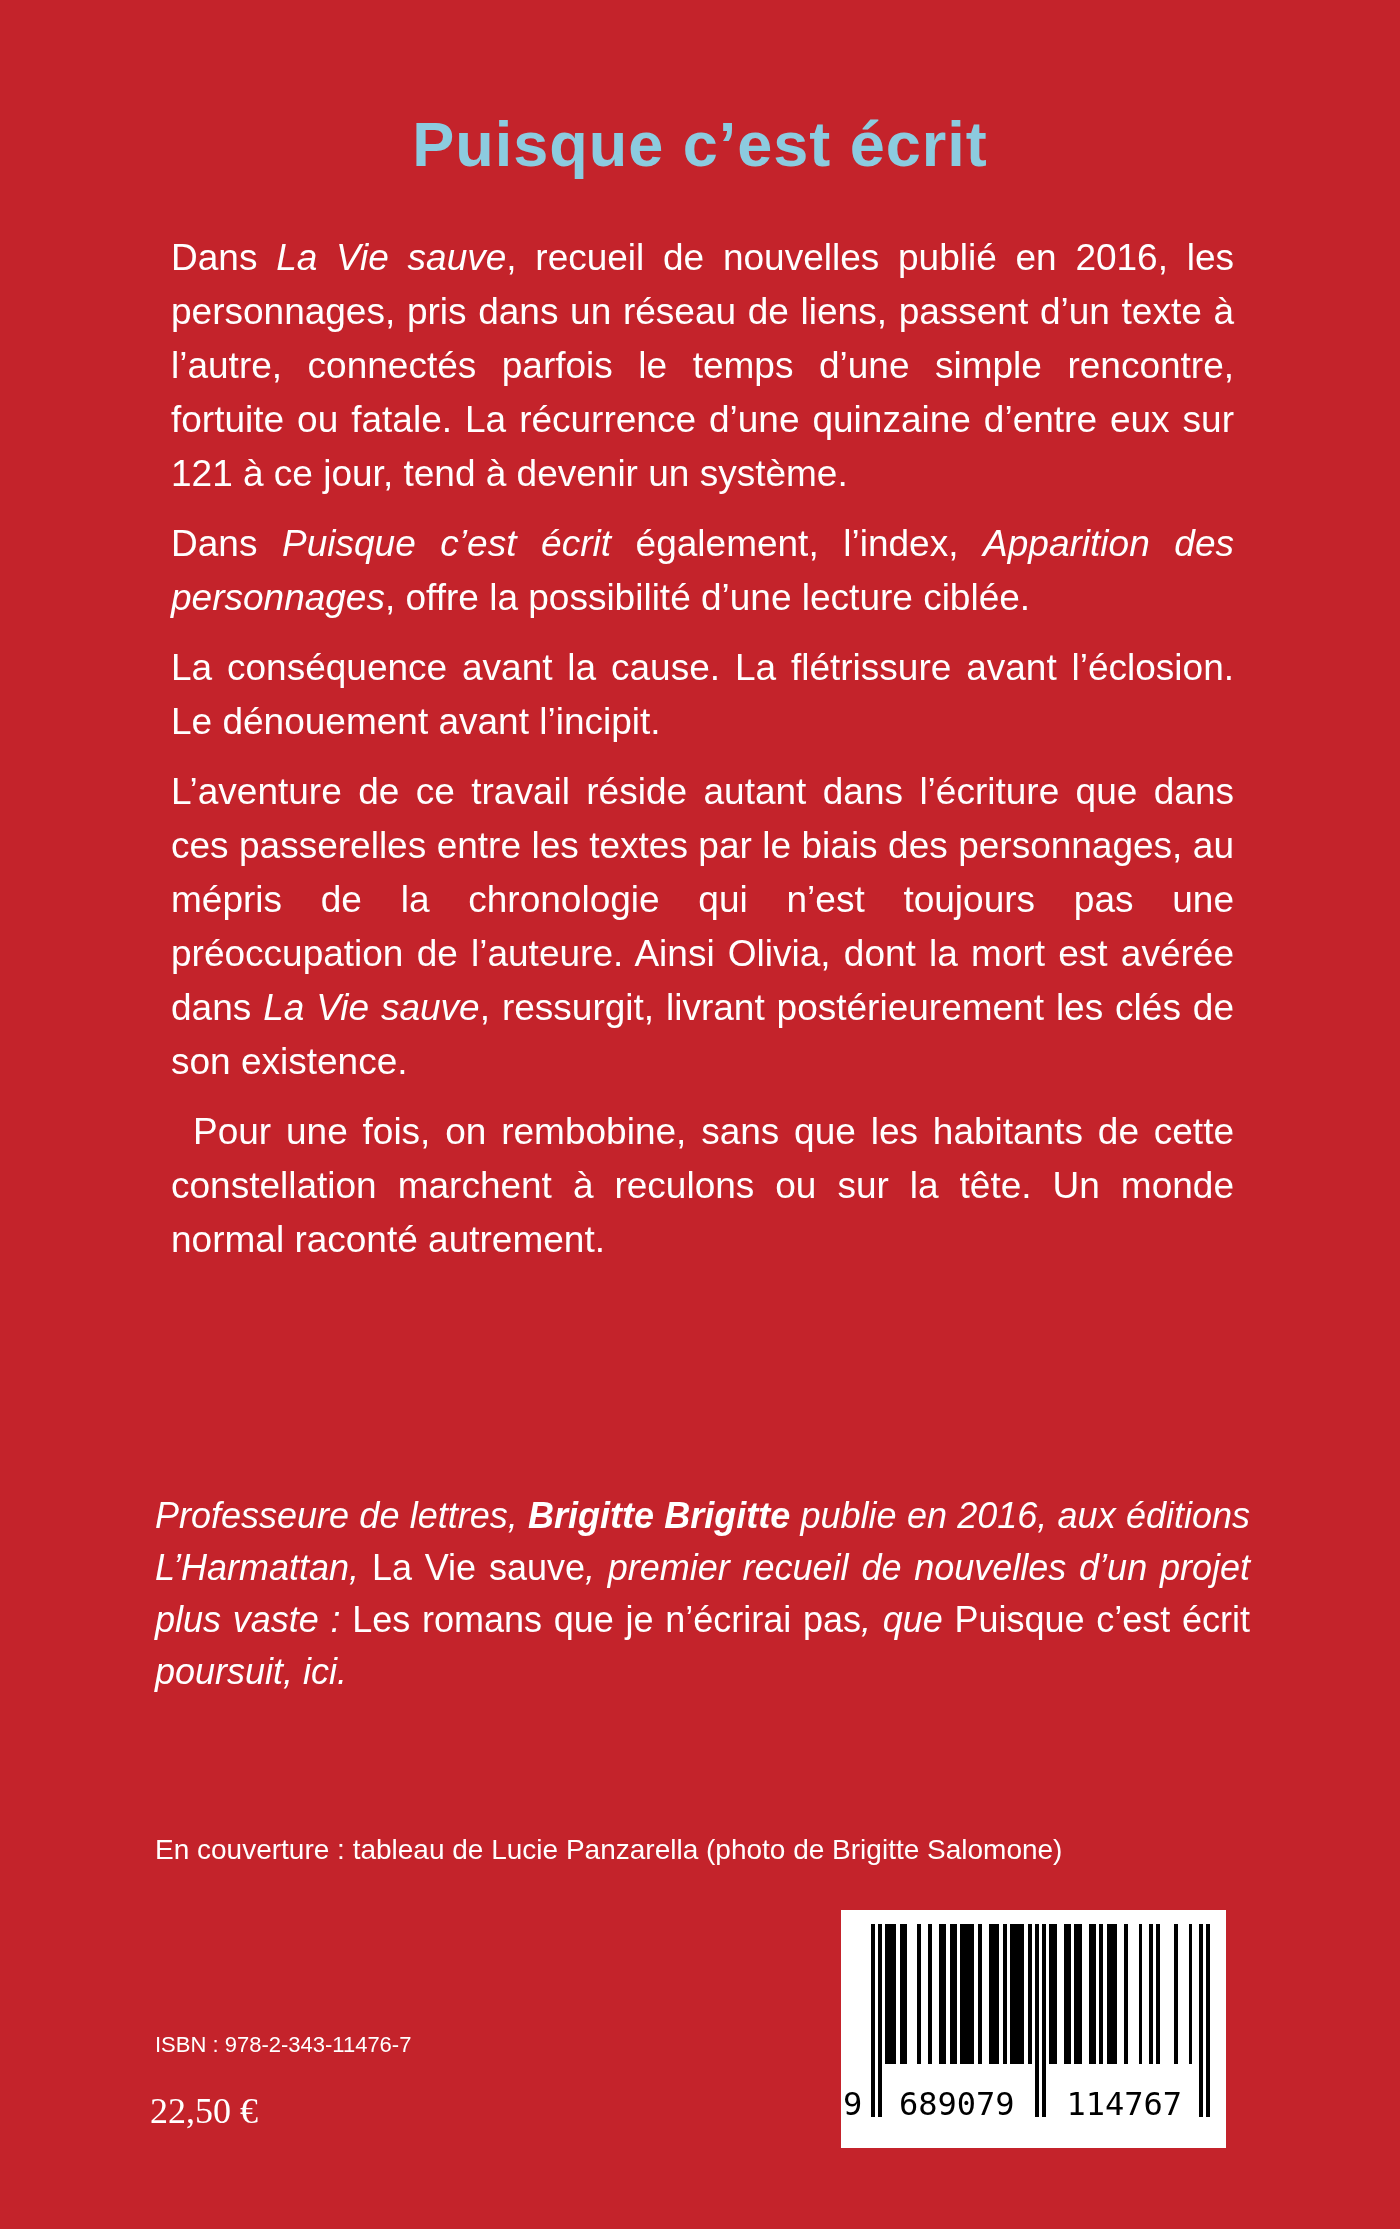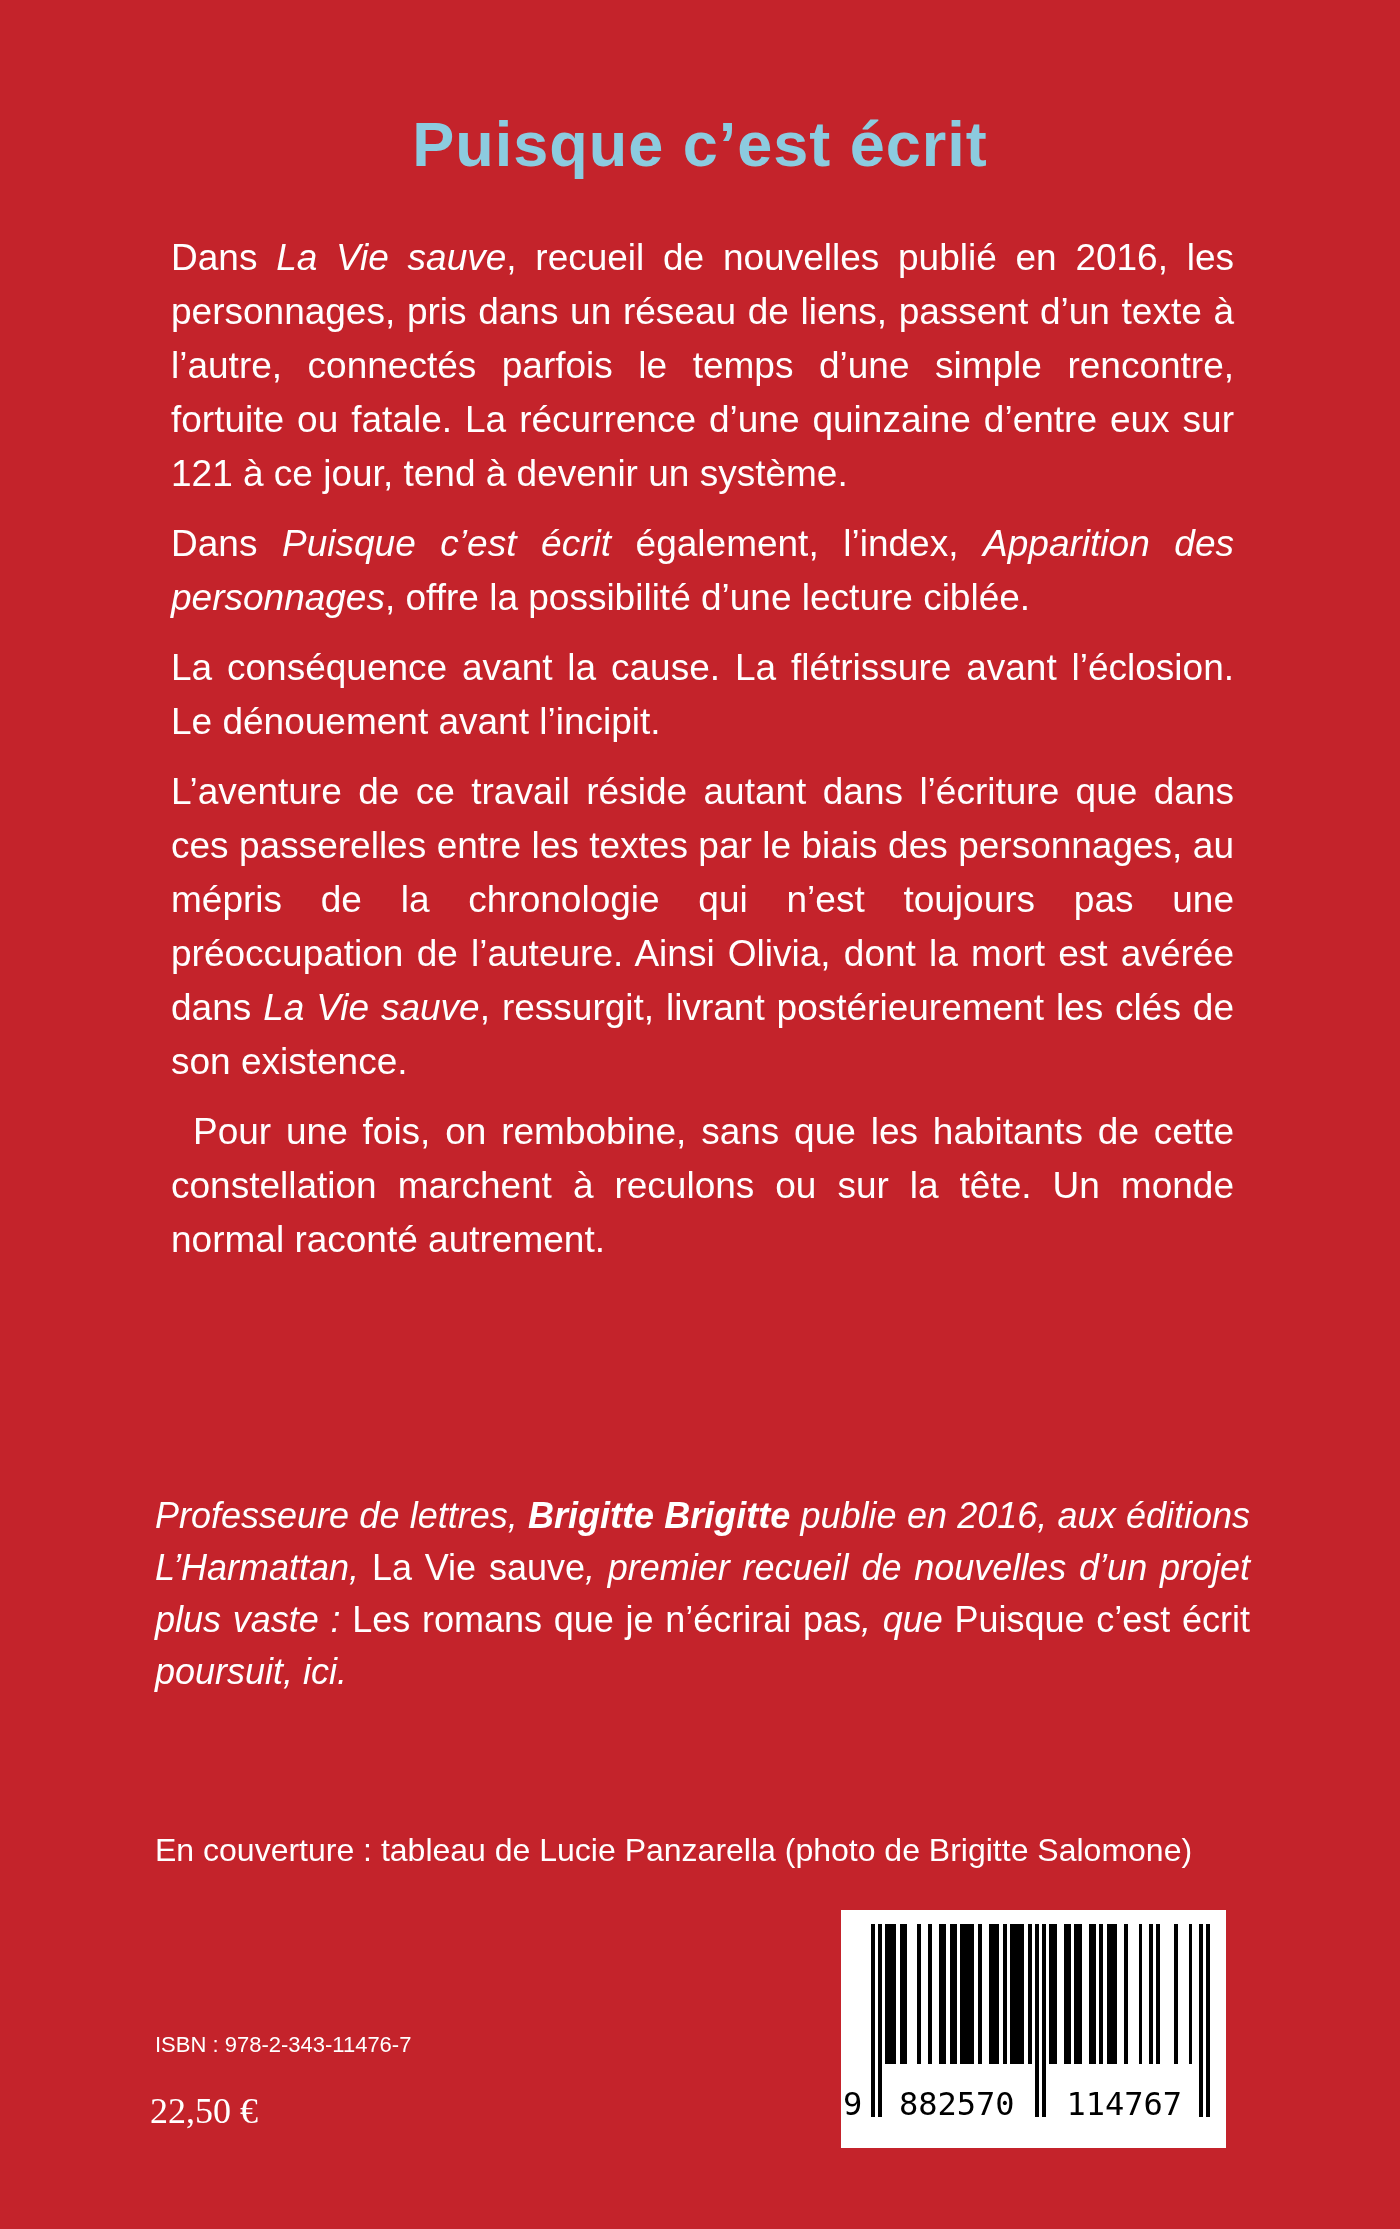--- a/index.html
+++ b/index.html
@@ -54,21 +54,21 @@
     text-align:justify;
     font-style:italic;
   }
   .bio .roman{font-style:normal;}
   .bio b{font-weight:700;}
   .credit{
     position:absolute;
     top:1832px;
     left:155px;
     margin:0;
-    font-size:32px;
+    font-size:28px;
     line-height:36px;
   }
   .isbn{
     position:absolute;
     top:2032px;
     left:155px;
     margin:0;
     font-size:22px;
   }
   .price{
@@ -156,21 +156,21 @@
         <div style="position: absolute; top: 0px; background: rgb(0, 0, 0); left: 78.9474%; width: 1.05263%; height: 100%;"></div>
         <div style="position: absolute; top: 0px; background: rgb(0, 0, 0); left: 82.1053%; width: 1.05263%; height: 100%;"></div>
         <div style="position: absolute; top: 0px; background: rgb(0, 0, 0); left: 84.2105%; width: 1.05263%; height: 100%;"></div>
         <div style="position: absolute; top: 0px; background: rgb(0, 0, 0); left: 89.4737%; width: 1.05263%; height: 100%;"></div>
         <div style="position: absolute; top: 0px; background: rgb(0, 0, 0); left: 93.6842%; width: 1.05263%; height: 100%;"></div>
         <div style="position: absolute; top: 0px; background: rgb(0, 0, 0); left: 96.8421%; width: 1.05263%; height: 138%;"></div>
         <div style="position: absolute; top: 0px; background: rgb(0, 0, 0); left: 98.9474%; width: 1.05263%; height: 138%;"></div>
       </div>
     <div class="bc-digits">
       <span class="bc-first">9</span>
-      <span class="bc-g2">882570</span>
+      <span class="bc-g2">689079</span>
       <span class="bc-g3">114767</span>
     </div>
   </div>
 
   <p class="isbn">ISBN : 978-2-343-11476-7</p>
   <p class="price">22,50 €</p>
 
 </div>
 
 </body></html>

